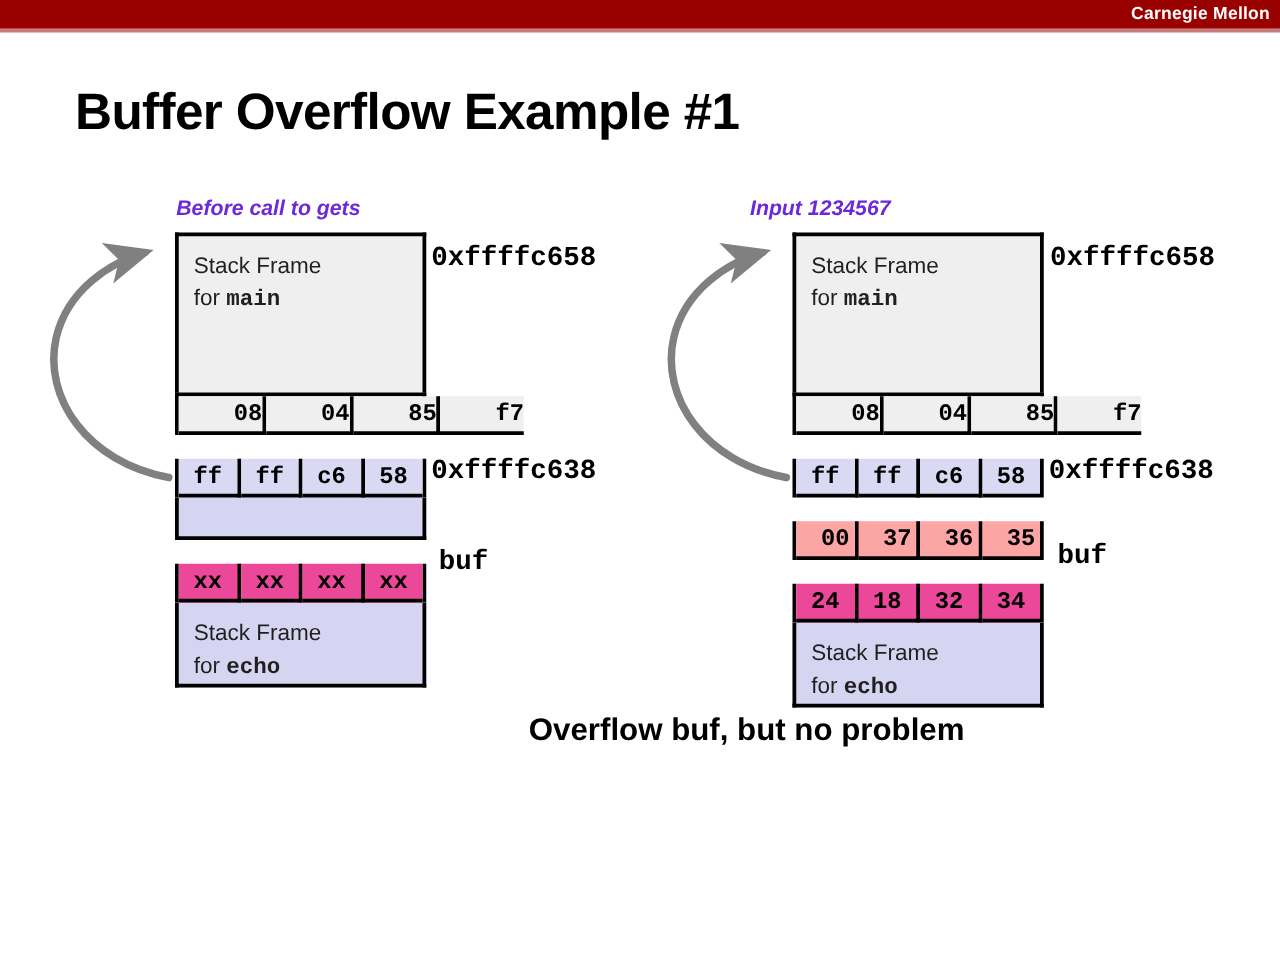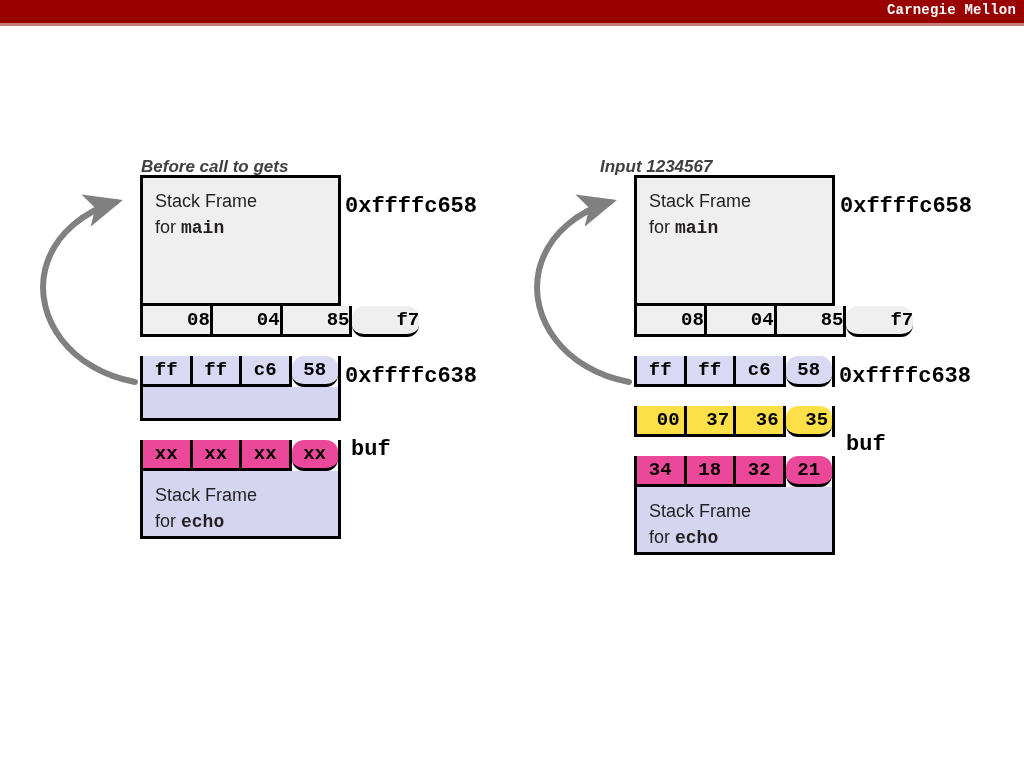--- a/index.html
+++ b/index.html
@@ -23,21 +23,21 @@
     background: #990000;
   }
   .banner-rule {
     position: absolute; left: 0; top: 23px;
     width: 1024px; height: 3px;
     background: #c97b7b;
   }
   .banner-text {
     position: absolute; right: 8px; top: 2px;
     color: #ffffff;
-    font-family: Liberation Mono, monospace;
+    font-family: Liberation Sans, sans-serif;
     font-weight: bold;
     font-size: 14px;
     letter-spacing: 0.2px;
     white-space: nowrap;
   }
 
   
   .slide-title {
     position: absolute; left: 60px; top: 66px;
     font-size: 41px;
@@ -46,28 +46,28 @@
     letter-spacing: -0.5px;
     white-space: nowrap;
   }
 
   
   .caption {
     position: absolute;
     font-size: 17px;
     font-weight: bold;
     font-style: italic;
-    color: #404040;
+    color: #6d28d9;
     white-space: nowrap;
   }
   #cap-left  { left: 141px; top: 157px; }
   #cap-right { left: 600px; top: 157px; }
 
   
-  .diagram { position: absolute; top: 175px; width: 201px; }
+  .diagram { position: absolute; top: 186px; width: 201px; }
   #diagram-left  { left: 140px; }
   #diagram-right { left: 634px; }
 
   .frame-box {
     border: 3px solid #000000;
     border-bottom-width: 0;
     background: #efefef;
     height: 128px;
     padding: 10px 12px 0 12px;
   }
@@ -102,26 +102,26 @@
     height: 31px;
     line-height: 28px;
     text-align: center;
     font-family: "Liberation Mono", "DejaVu Sans Mono", monospace;
     font-weight: bold;
     font-size: 19px;
     color: #000000;
     border-right: 3px solid #000000;
     border-bottom: 3px solid #000000;
   }
-  .byte-cell:last-child { border-right: 0; border-radius: 12px; }
+  .byte-cell:last-child { border-right: 0; }
 
   .fill-gray   { background: #efefef; padding-left: 44px; }
   .fill-lav    { background: #d9d9f4; }
   .fill-peri   { background: #ec4899; }
-  .fill-pink   { background: #fde047; padding-left: 16px; }
+  .fill-pink   { background: #fca5a5; padding-left: 16px; }
 
   .blank-row {
     height: 34px;
     background: #d5d5f2;
     border-left: 3px solid #000000;
     border-right: 3px solid #000000;
     border-bottom: 3px solid #000000;
   }
 
   
@@ -156,20 +156,21 @@
 </style>
 </head>
 <body>
 
 <div id="slide">
 
   <div class="banner"></div>
   <div class="banner-rule"></div>
   <div class="banner-text">Carnegie Mellon</div>
 
+  <div class="slide-title">Buffer Overflow Example #1</div>
 
   <div class="caption" id="cap-left">Before call to gets</div>
   <div class="caption" id="cap-right">Input 1234567</div>
 
   <div class="diagram" id="diagram-left">
 
     <div class="frame-box">
       <div class="frame-line">Stack Frame</div>
       <div class="frame-line"><span>for </span><span class="mono-b">main</span></div>
     </div>
@@ -229,24 +230,24 @@
     </div>
 
     <div class="byte-row no-top">
       <div class="byte-cell fill-pink">00</div>
       <div class="byte-cell fill-pink">37</div>
       <div class="byte-cell fill-pink">36</div>
       <div class="byte-cell fill-pink">35</div>
     </div>
 
     <div class="byte-row no-top">
-      <div class="byte-cell fill-peri">34</div>
+      <div class="byte-cell fill-peri">24</div>
       <div class="byte-cell fill-peri">18</div>
       <div class="byte-cell fill-peri">32</div>
-      <div class="byte-cell fill-peri">21</div>
+      <div class="byte-cell fill-peri">34</div>
     </div>
 
     <div class="frame-box echo-frame">
       <div class="frame-line">Stack Frame</div>
       <div class="frame-line"><span>for </span><span class="mono-b">echo</span></div>
     </div>
   </div>
 
   <div class="addr" id="addr-top-right">0xffffc658</div>
   <div class="addr" id="addr-mid-right">0xffffc638</div>
@@ -263,13 +264,14 @@
 
   <svg class="arrow-svg" id="arrow-right" width="126" height="200" viewBox="0 0 126 200">
     <defs>
       <marker id="ah-r" markerWidth="7" markerHeight="7" refX="5.2" refY="3.2" orient="auto">
         <path d="M0,0.4 L6.4,3.2 L0,6 L1.6,3.2 Z" fill="#808080"></path>
       </marker>
     </defs>
     <path d="M107,194 C 42,182 6,130 17,82 C 26,44 60,22 88,14" stroke="#808080" stroke-width="6" fill="none" stroke-linecap="round" marker-end="url(#ah-r)"></path>
   </svg>
 
+  <div class="note">Overflow buf, but no problem</div>
 </div>
 
 </body></html>

